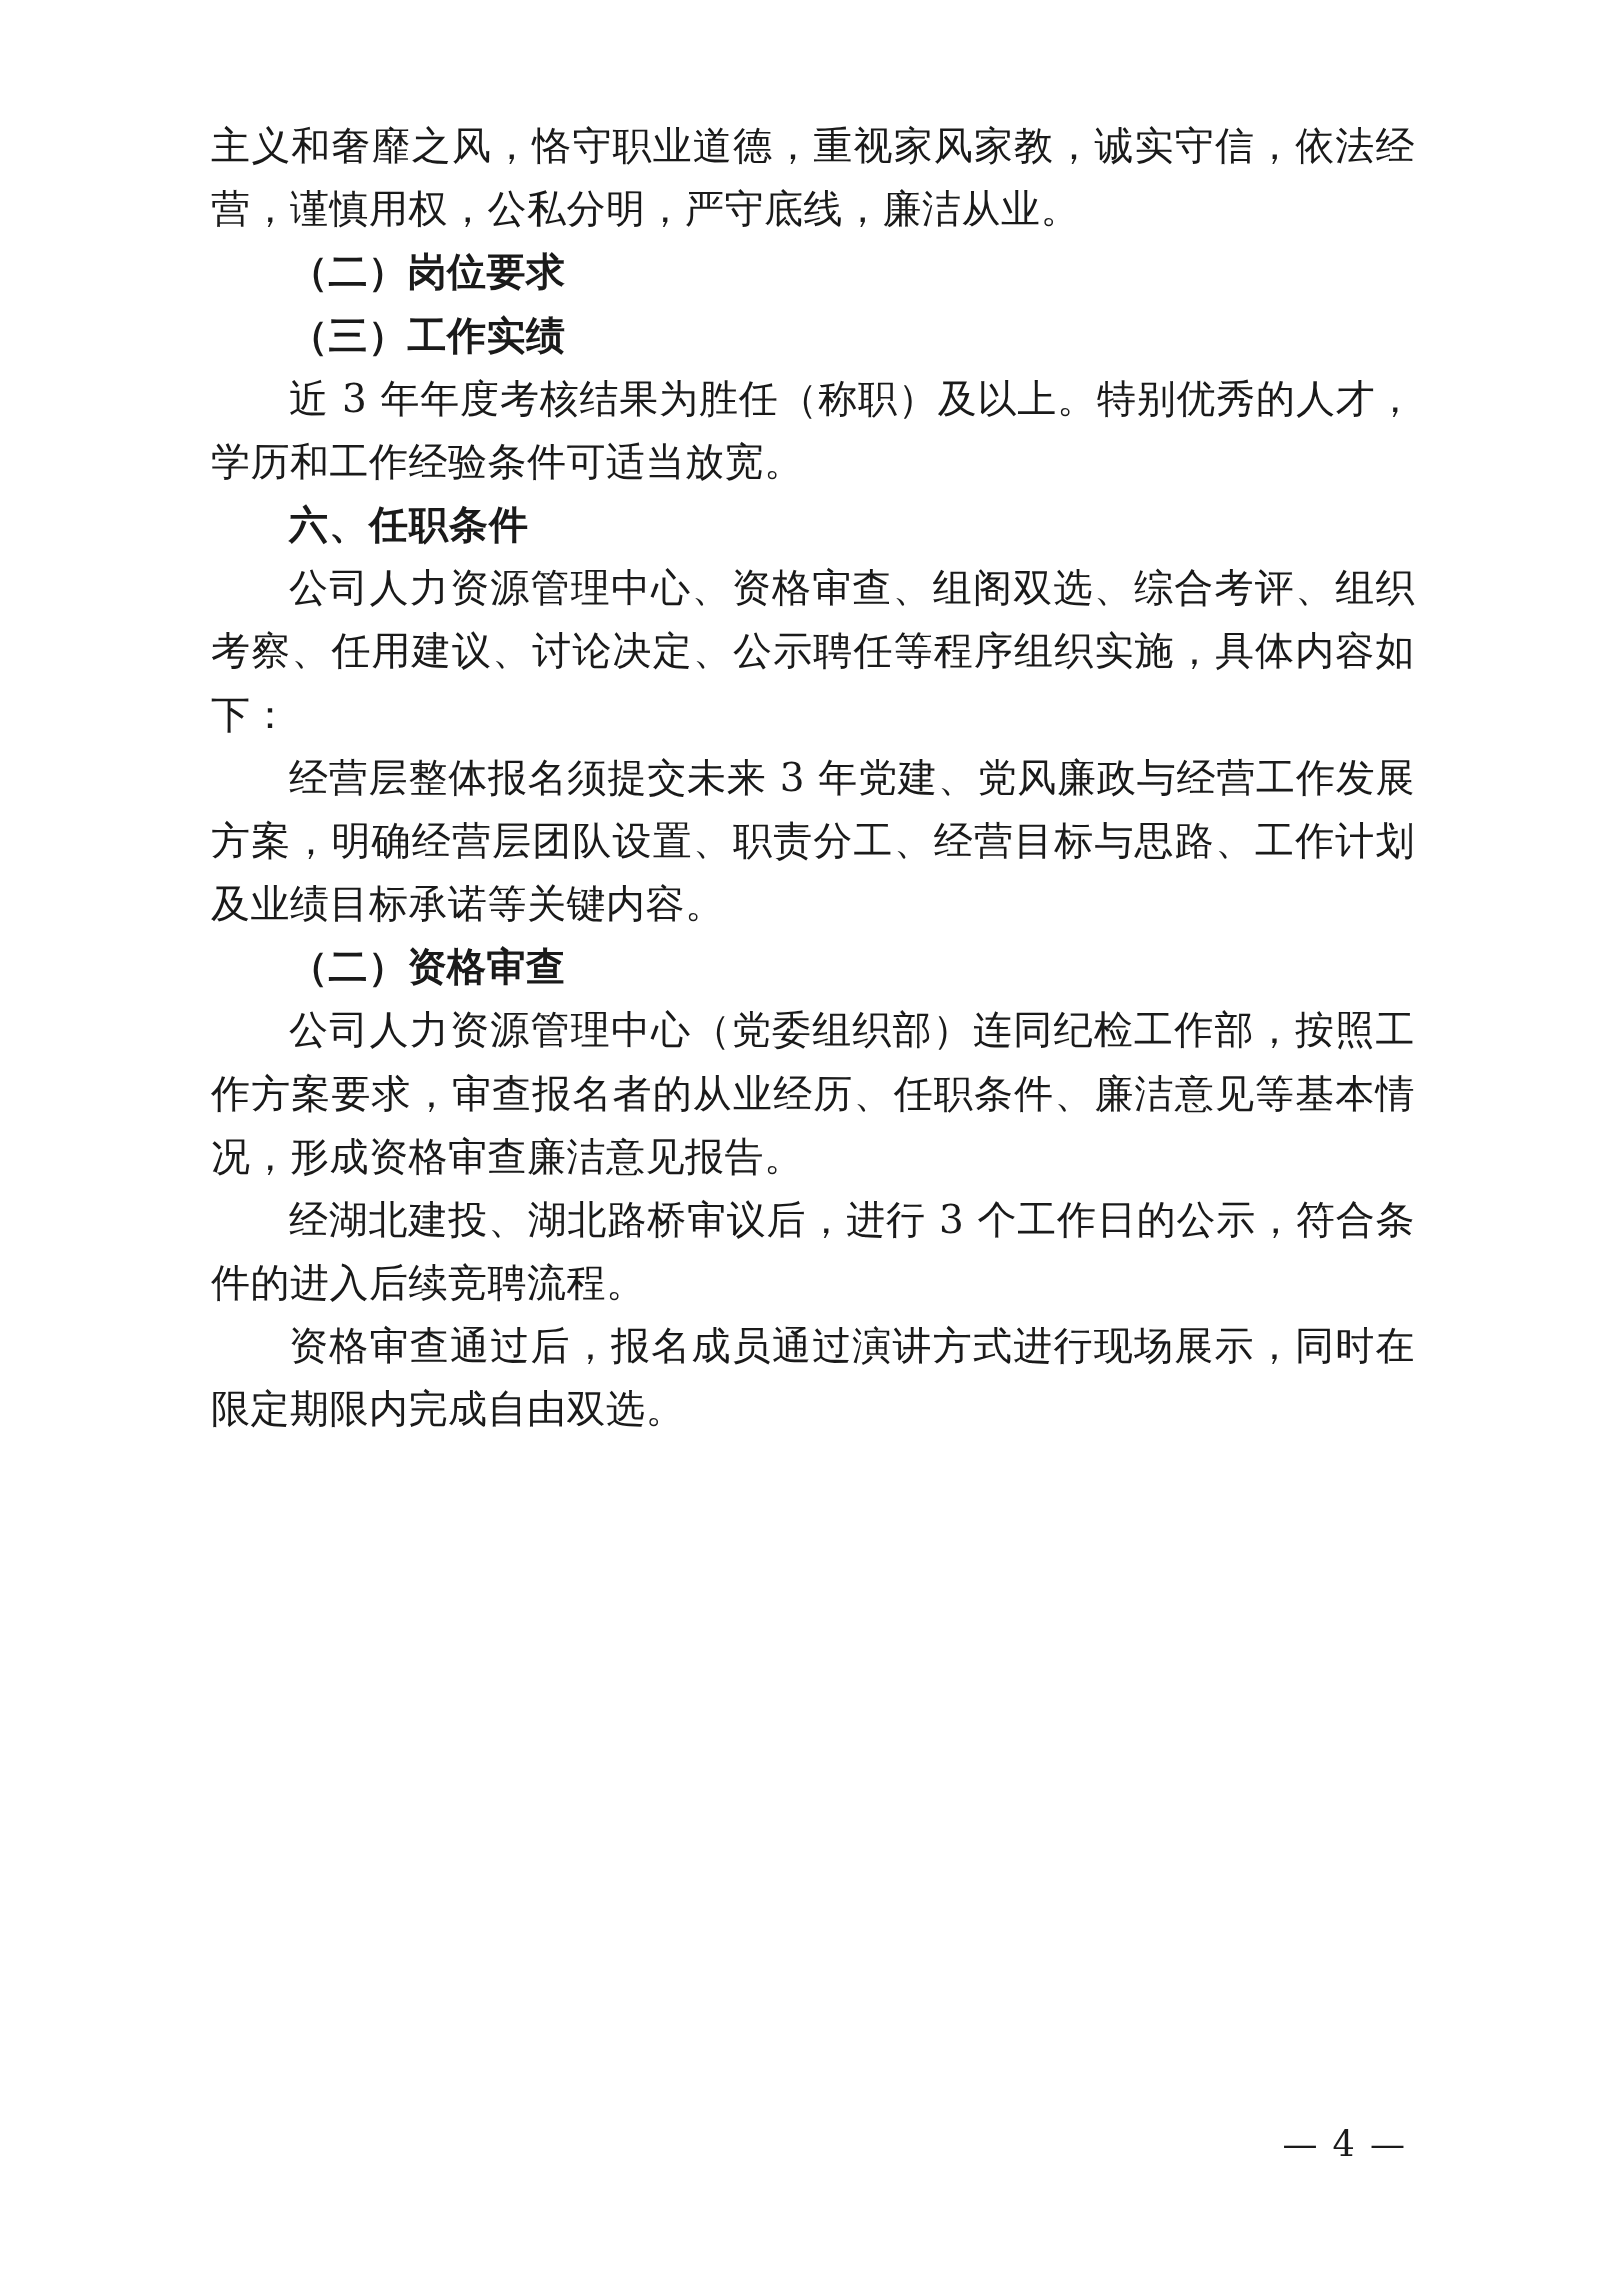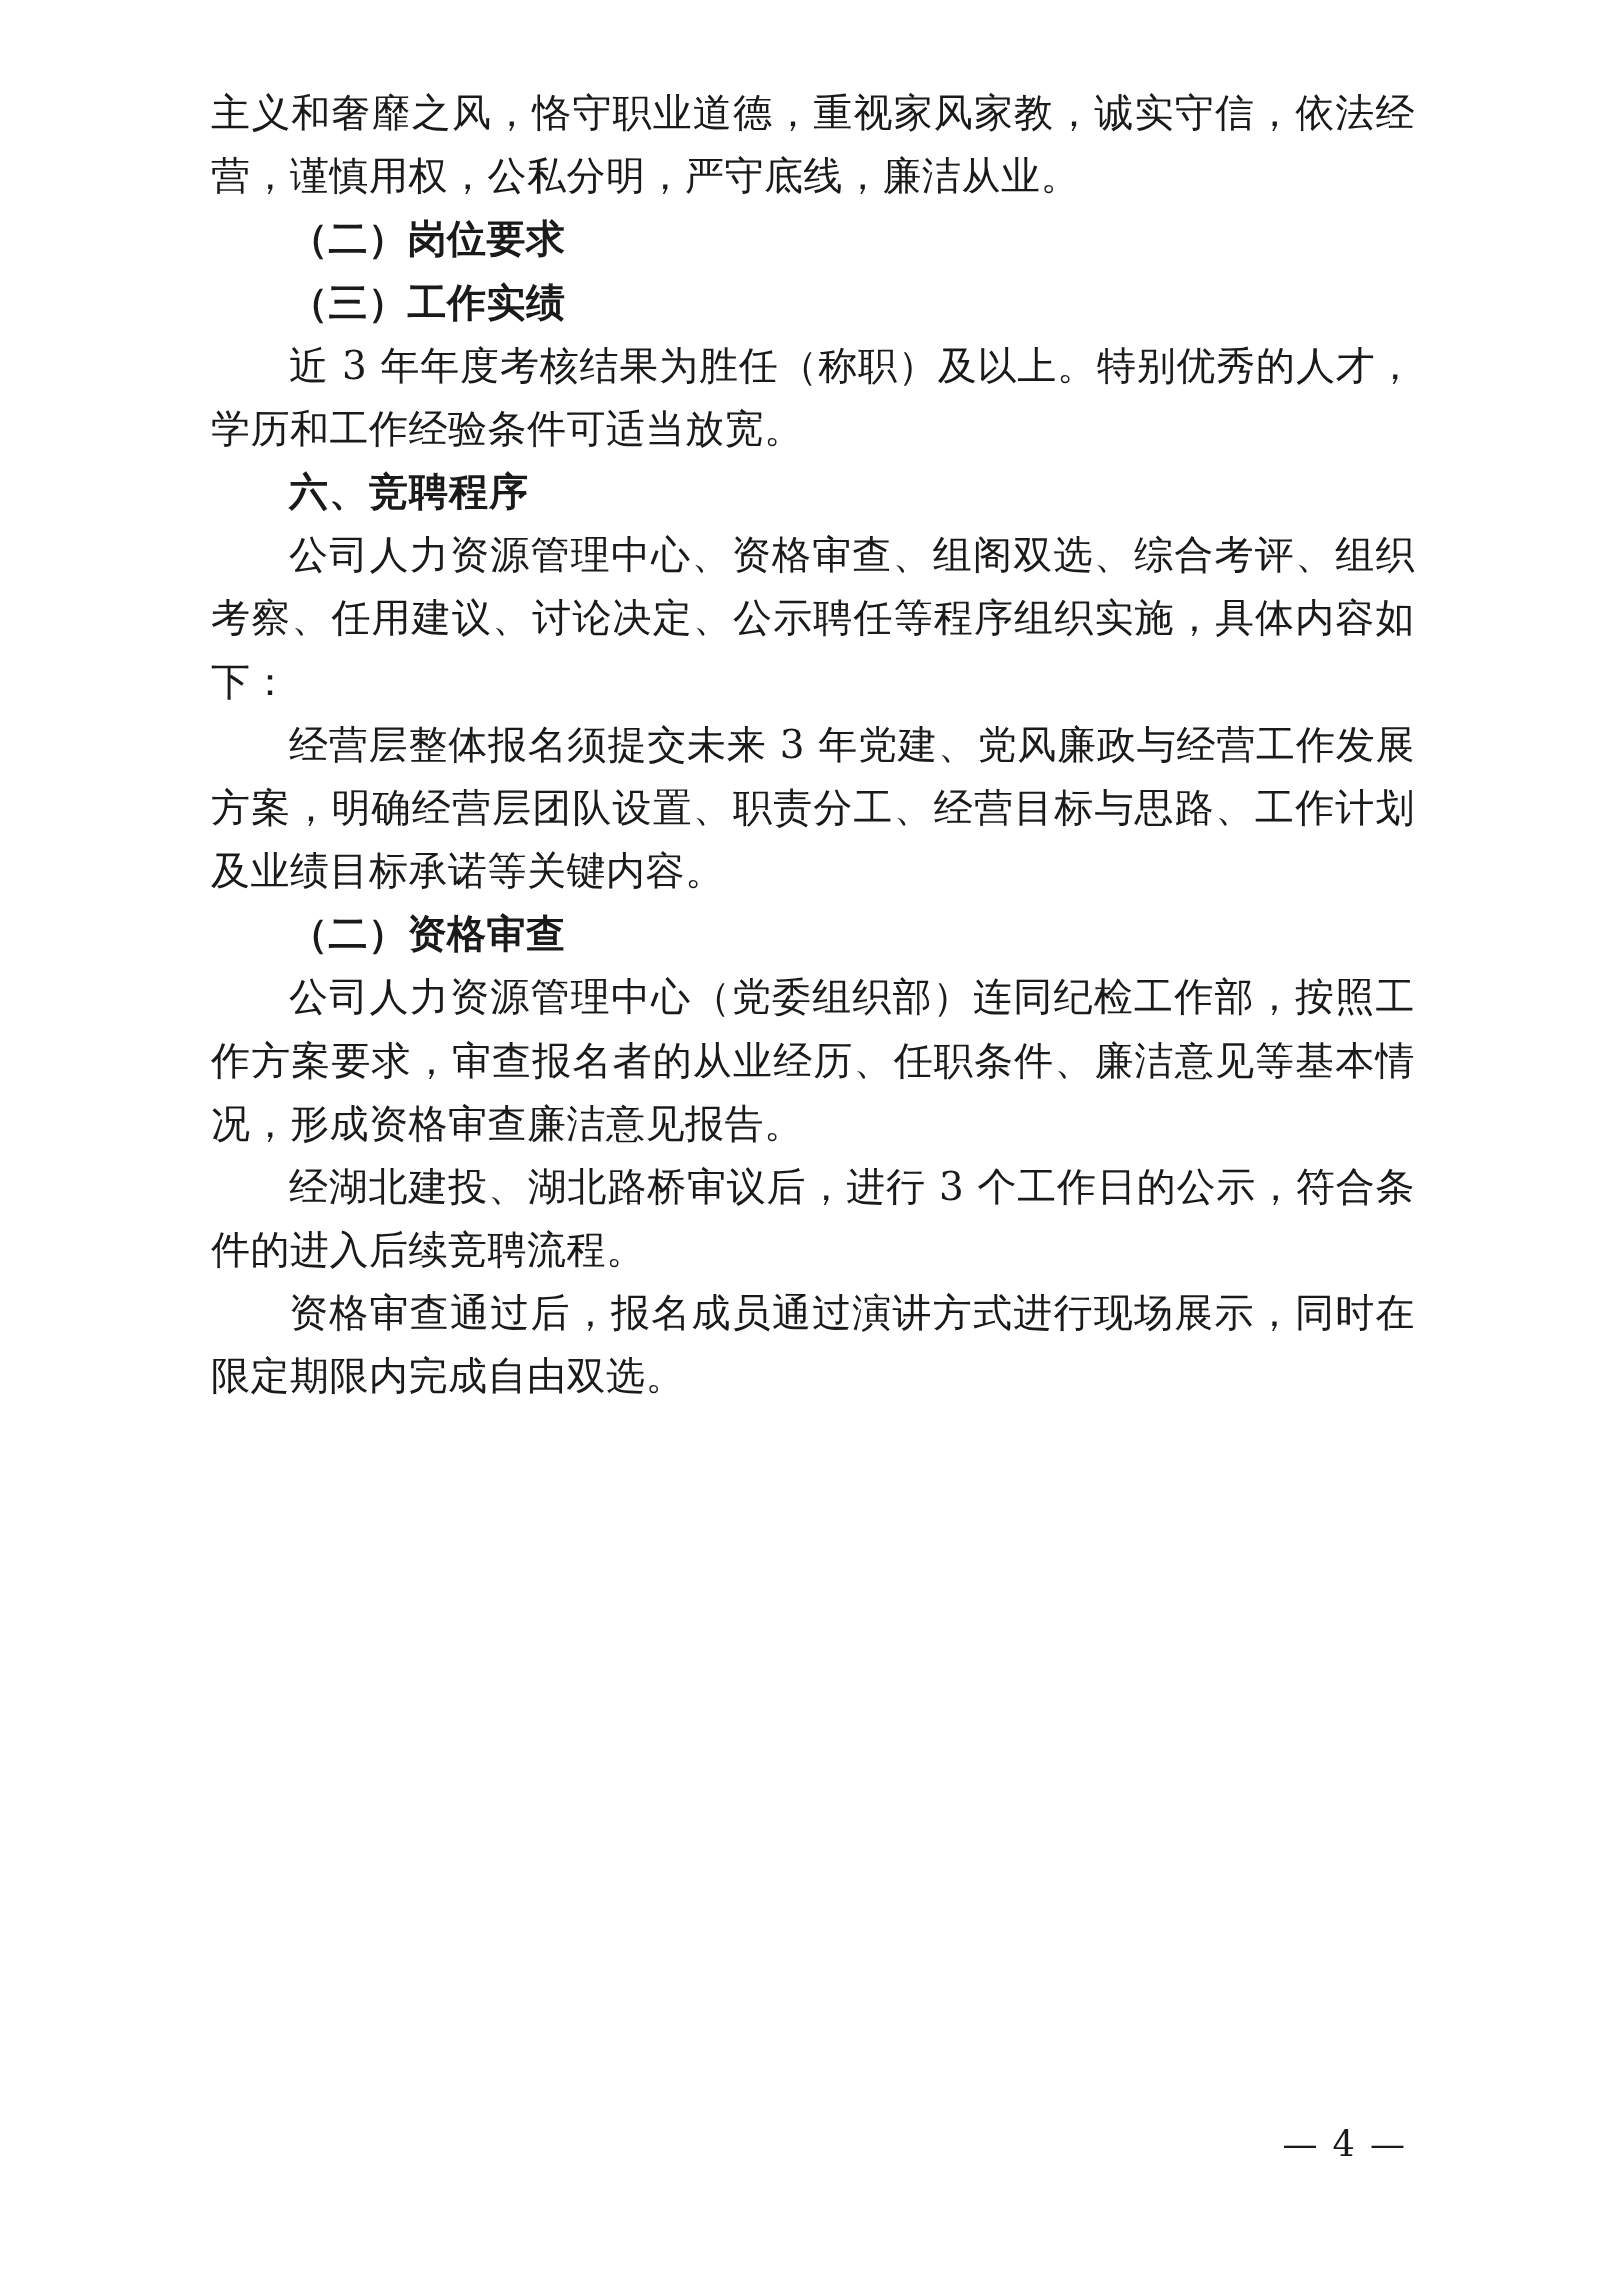--- a/index.html
+++ b/index.html
@@ -16,21 +16,21 @@
     position: relative;
     overflow: hidden;
   }
   .page {
     position: absolute;
     left: 0;
     top: 0;
     width: 1621px;
     height: 2293px;
     box-sizing: border-box;
-    padding: 81px 206px 118px 211px;
+    padding: 114px 206px 118px 211px;
   }
   .doc-body {
     font-size: 39px;
     line-height: 1.62;
     letter-spacing: 0.5px;
   }
   .para {
     margin: 0;
     text-align: justify;
     text-justify: inter-ideograph;
@@ -67,21 +67,21 @@
 </style>
 </head>
 <body>
 
 <div class="page">
   <div class="doc-body" id="doc-body">
       <p class="para continued">主义和奢靡之风，恪守职业道德，重视家风家教，诚实守信，依法经营，谨慎用权，公私分明，严守底线，廉洁从业。</p>
       <p class="heading-sub">（二）岗位要求</p>
       <p class="heading-sub">（三）工作实绩</p>
       <p class="para indent">近 3 年年度考核结果为胜任（称职）及以上。特别优秀的人才，学历和工作经验条件可适当放宽。</p>
-      <p class="heading">六、竞聘程序</p>
+      <p class="heading">六、任职条件</p>
       <p class="para indent">公司人力资源管理中心、资格审查、组阁双选、综合考评、组织考察、任用建议、讨论决定、公示聘任等程序组织实施，具体内容如下：</p>
       <p class="para indent">经营层整体报名须提交未来 3 年党建、党风廉政与经营工作发展方案，明确经营层团队设置、职责分工、经营目标与思路、工作计划及业绩目标承诺等关键内容。</p>
       <p class="heading-sub">（二）资格审查</p>
       <p class="para indent">公司人力资源管理中心（党委组织部）连同纪检工作部，按照工作方案要求，审查报名者的从业经历、任职条件、廉洁意见等基本情况，形成资格审查廉洁意见报告。</p>
       <p class="para indent">经湖北建投、湖北路桥审议后，进行 3 个工作日的公示，符合条件的进入后续竞聘流程。</p>
       <p class="para indent">资格审查通过后，报名成员通过演讲方式进行现场展示，同时在限定期限内完成自由双选。</p>
     </div>
   <div class="page-number">— 4 —</div>
 </div>
 

